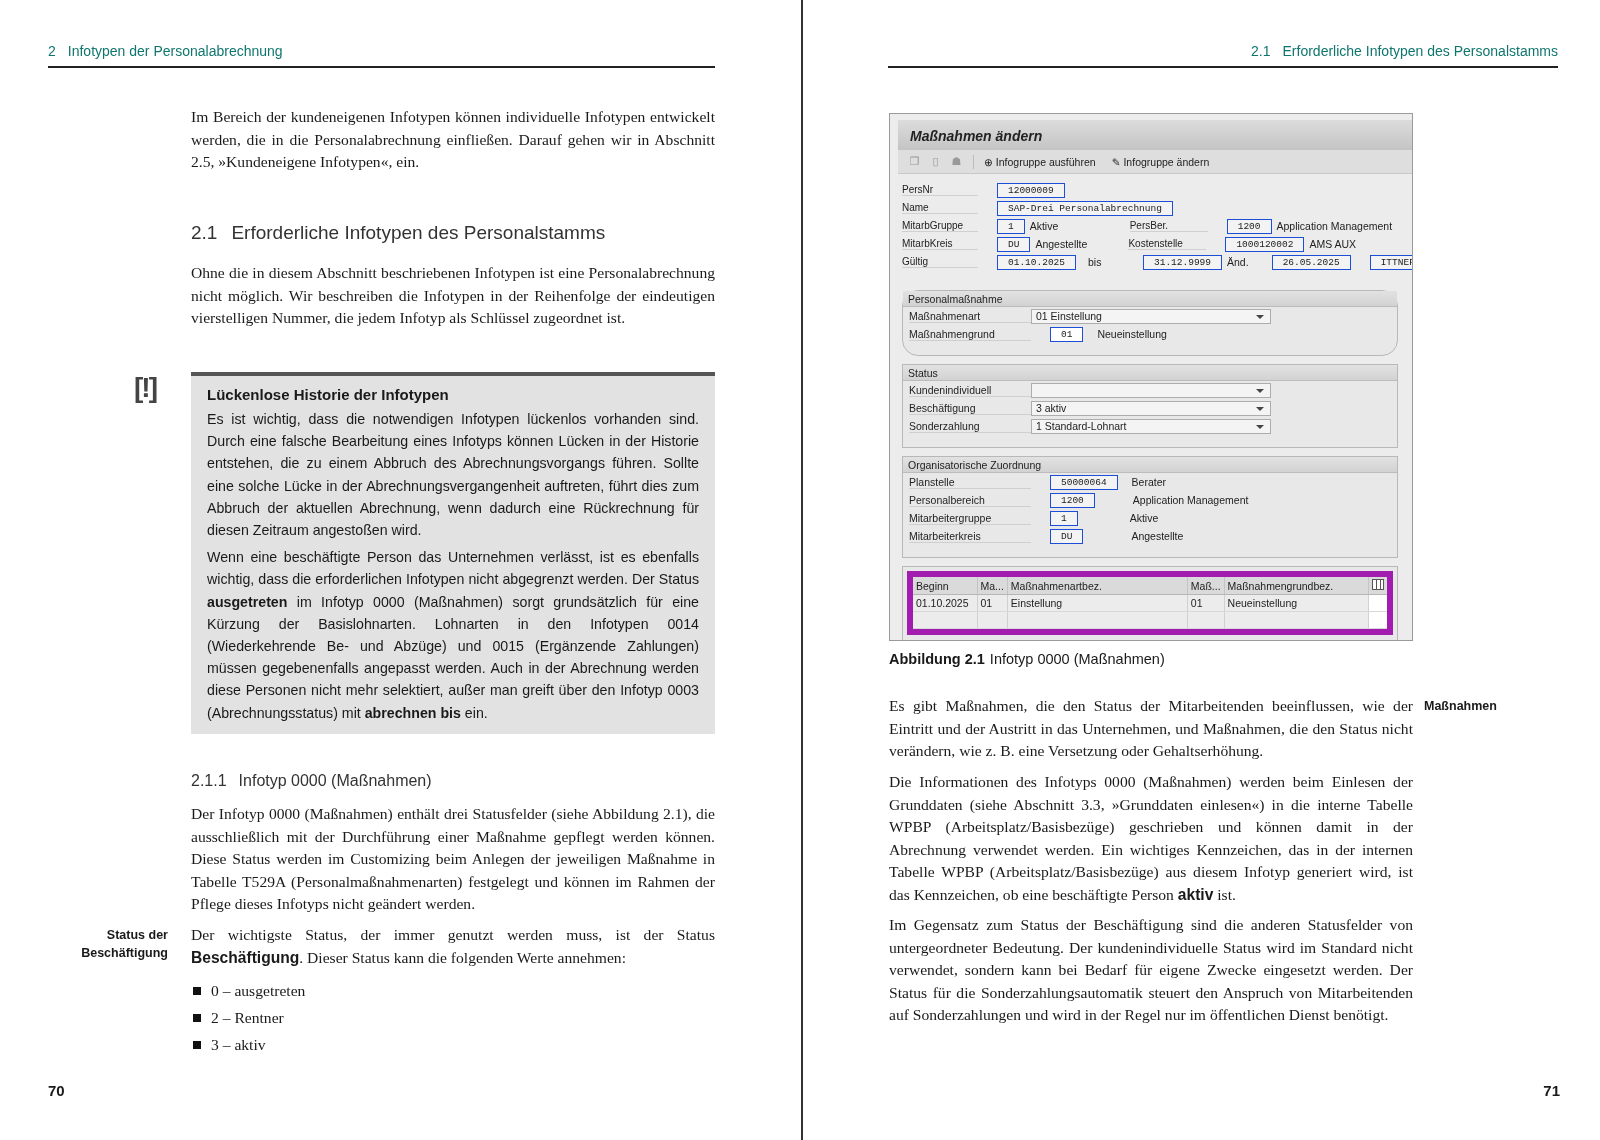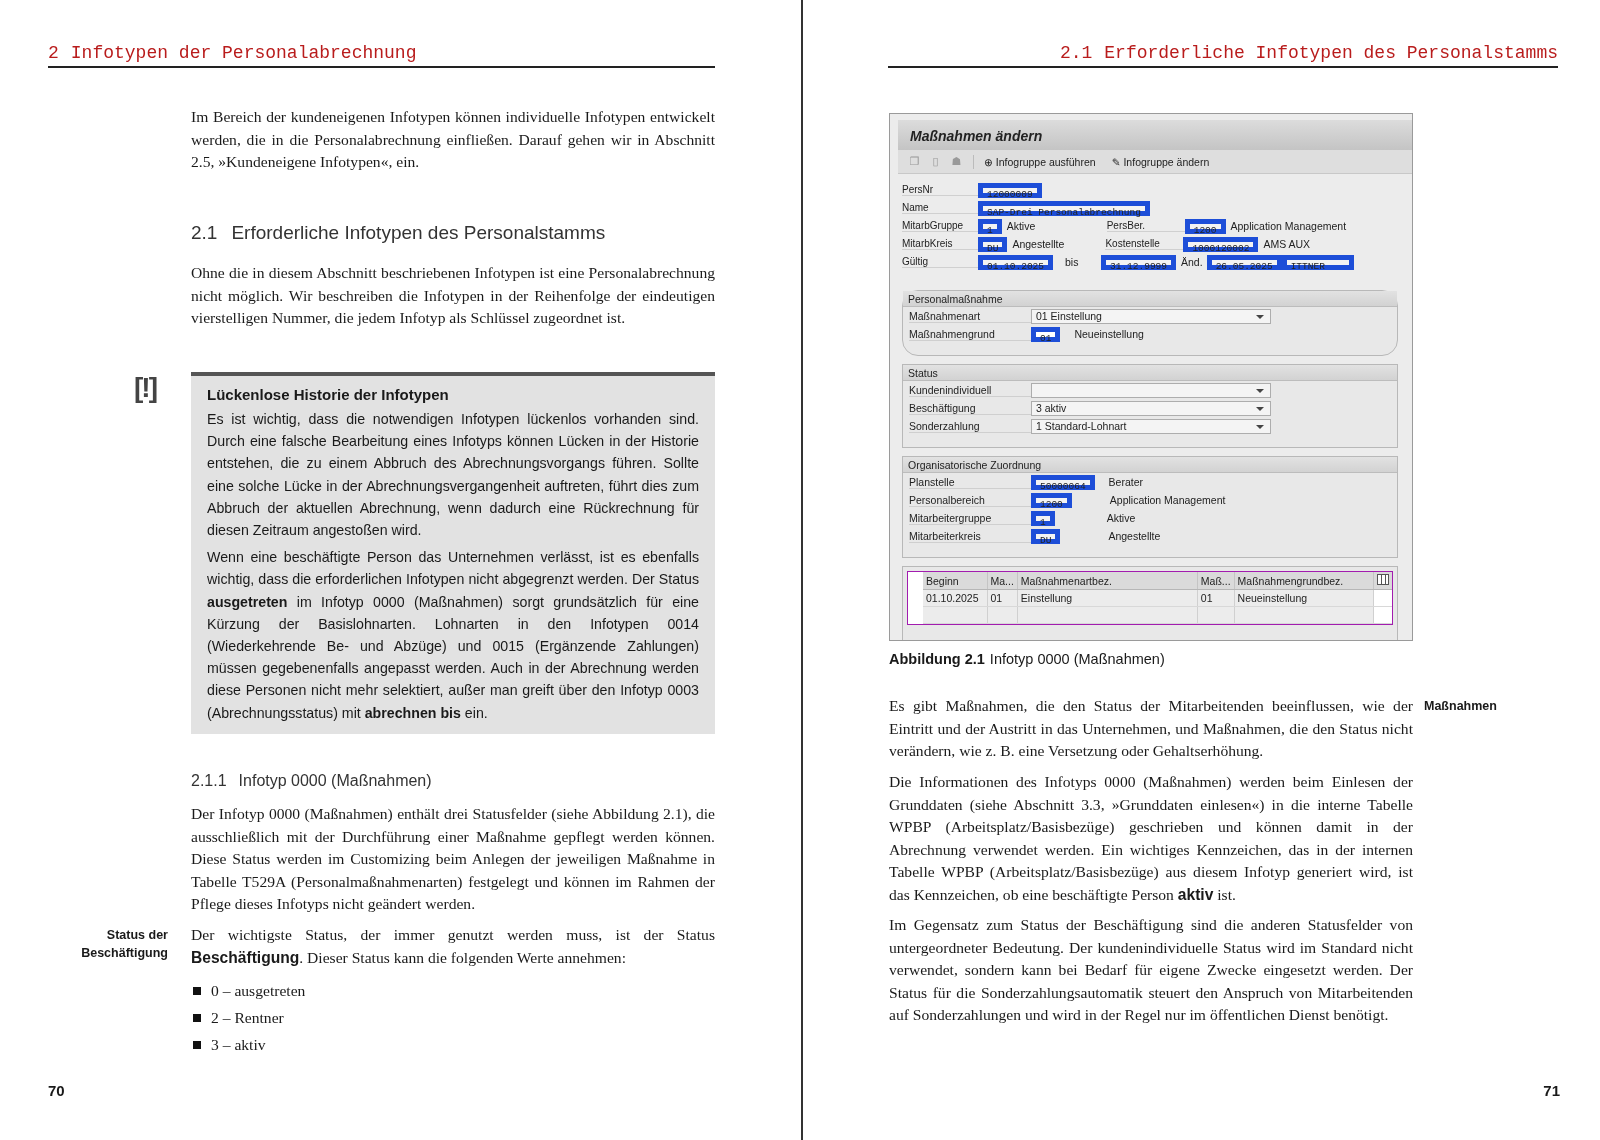--- a/index.html
+++ b/index.html
@@ -5,21 +5,21 @@
   * { box-sizing: border-box; margin: 0; padding: 0; }
   html, body { width: 1600px; height: 1140px; background: #fff; overflow: hidden; }
   body { position: relative; font-family: "Liberation Serif", serif; color: #1a1a1a; }
 
   .spine { position: absolute; left: 801px; top: 0; width: 2px; height: 1140px; background: #333; }
 
   .page { position: absolute; top: 0; height: 1140px; }
   .page.left { left: 0; width: 800px; }
   .page.right { left: 803px; width: 797px; }
 
-  .running-head { position: absolute; top: 43px; font-family: Liberation Mono, monospace; font-size: 18px; color: #b91c1c; }
+  .running-head { position: absolute; top: 43px; font-family: Liberation Sans, sans-serif; font-size: 14px; color: #0f766e; }
   .running-head .num { margin-right: 12px; }
   .left .running-head { left: 48px; }
   .right .running-head { right: 42px; }
   .head-rule { position: absolute; top: 66px; height: 2px; background: #222; }
   .left .head-rule { left: 48px; width: 667px; }
   .right .head-rule { left: 85px; width: 670px; }
 
   .folio { position: absolute; top: 1082px; font-family: "Liberation Sans", sans-serif; font-size: 15px; font-weight: bold; }
   .left .folio { left: 48px; }
   .right .folio { right: 40px; }
@@ -48,32 +48,32 @@
   
   .sap { position: absolute; left: 889px; top: 113px; width: 524px; height: 528px; border: 1px solid #9a9a9a; background: #ececec; overflow: hidden; font-family: "Liberation Sans", sans-serif; font-size: 10.5px; color: #222; }
   .sap-title { position: absolute; left: 8px; top: 6px; right: 0; height: 30px; background: linear-gradient(#dcdcdc, #c4c4c4); padding: 8px 12px; font-weight: bold; font-style: italic; font-size: 14px; color: #222; }
   .sap-toolbar { position: absolute; left: 8px; top: 36px; right: 0; height: 24px; background: #dedede; border-bottom: 1px solid #c8c8c8; display: flex; align-items: center; padding-left: 10px; gap: 8px; }
   .tb-ic { width: 13px; height: 13px; display: inline-block; color: #999; font-size: 11px; line-height: 13px; text-align: center; }
   .tb-sep { width: 1px; height: 14px; background: #bbb; margin: 0 2px; }
   .tb-btn { display: flex; align-items: center; gap: 3px; font-size: 10.5px; color: #222; margin-right: 8px; }
 
   .sap-row { position: absolute; left: 12px; height: 16px; display: flex; align-items: center; }
   .sap-label { width: 76px; font-size: 10px; border-bottom: 1px solid #d0d0d0; }
-  .sap-field { font-family: "Liberation Mono", monospace; font-size: 9.5px; background: #f3f3f3; border: 5px solid #1d4ed8; padding: 0 4px; height: 15px; line-height: 13px; }
+  .sap-field { font-family: "Liberation Mono", monospace; font-size: 9.5px; background: #f3f3f3; border: 1px solid #1d4ed8; padding: 0 10px; height: 15px; line-height: 13px; margin-left: 19px; }
   .sap-txt { font-size: 10.5px; margin-left: 5px; }
 
   .grp { position: absolute; left: 12px; width: 496px; border: 1px solid #b8b8b8; background: #e8e8e8; }
   .grp-title { background: linear-gradient(#e2e2e2, #d2d2d2); border-bottom: 1px solid #bcbcbc; font-size: 10.5px; padding: 2px 5px; height: 16px; }
   .grp-row { position: relative; height: 18px; display: flex; align-items: center; padding-left: 6px; }
   .grp-label { width: 122px; font-size: 10.5px; border-bottom: 1px solid #cfcfcf; }
   .sap-select { position: relative; width: 240px; height: 15px; background: #f4f4f4; border: 1px solid #adadad; font-size: 10.5px; padding: 0 4px; line-height: 13px; }
   .sap-select::after { content: ""; position: absolute; right: 6px; top: 5px; border-left: 4px solid transparent; border-right: 4px solid transparent; border-top: 4px solid #444; }
   .white { background: #fff; }
 
-  .sap-table { margin: 4px; border: 1px solid #a21caf; background: #fff; font-size: 10.5px; padding-left: 15px; }
+  .sap-table { margin: 4px; border: 6px solid #a21caf; background: #fff; font-size: 10.5px; }
   .sap-table table { width: 100%; border-collapse: collapse; }
   .sap-table th { background: #dadada; font-weight: normal; text-align: left; padding: 2px 3px; border-right: 1px solid #c4c4c4; border-bottom: 1px solid #b6b6b6; height: 17px; }
   .sap-table td { padding: 1px 3px; border-right: 1px solid #d0d0d0; border-bottom: 1px solid #d8d8d8; height: 17px; background: #ececec; }
   .grid-ic { display: inline-block; width: 12px; height: 11px; border: 1px solid #555; background: repeating-linear-gradient(90deg, #fff 0 3px, #555 3px 4px); }
 
   .caption { position: absolute; left: 889px; top: 651px; font-family: "Liberation Sans", sans-serif; font-size: 14.5px; }
   .caption b { margin-right: 5px; }
 </style>
 </head>
 <body>

